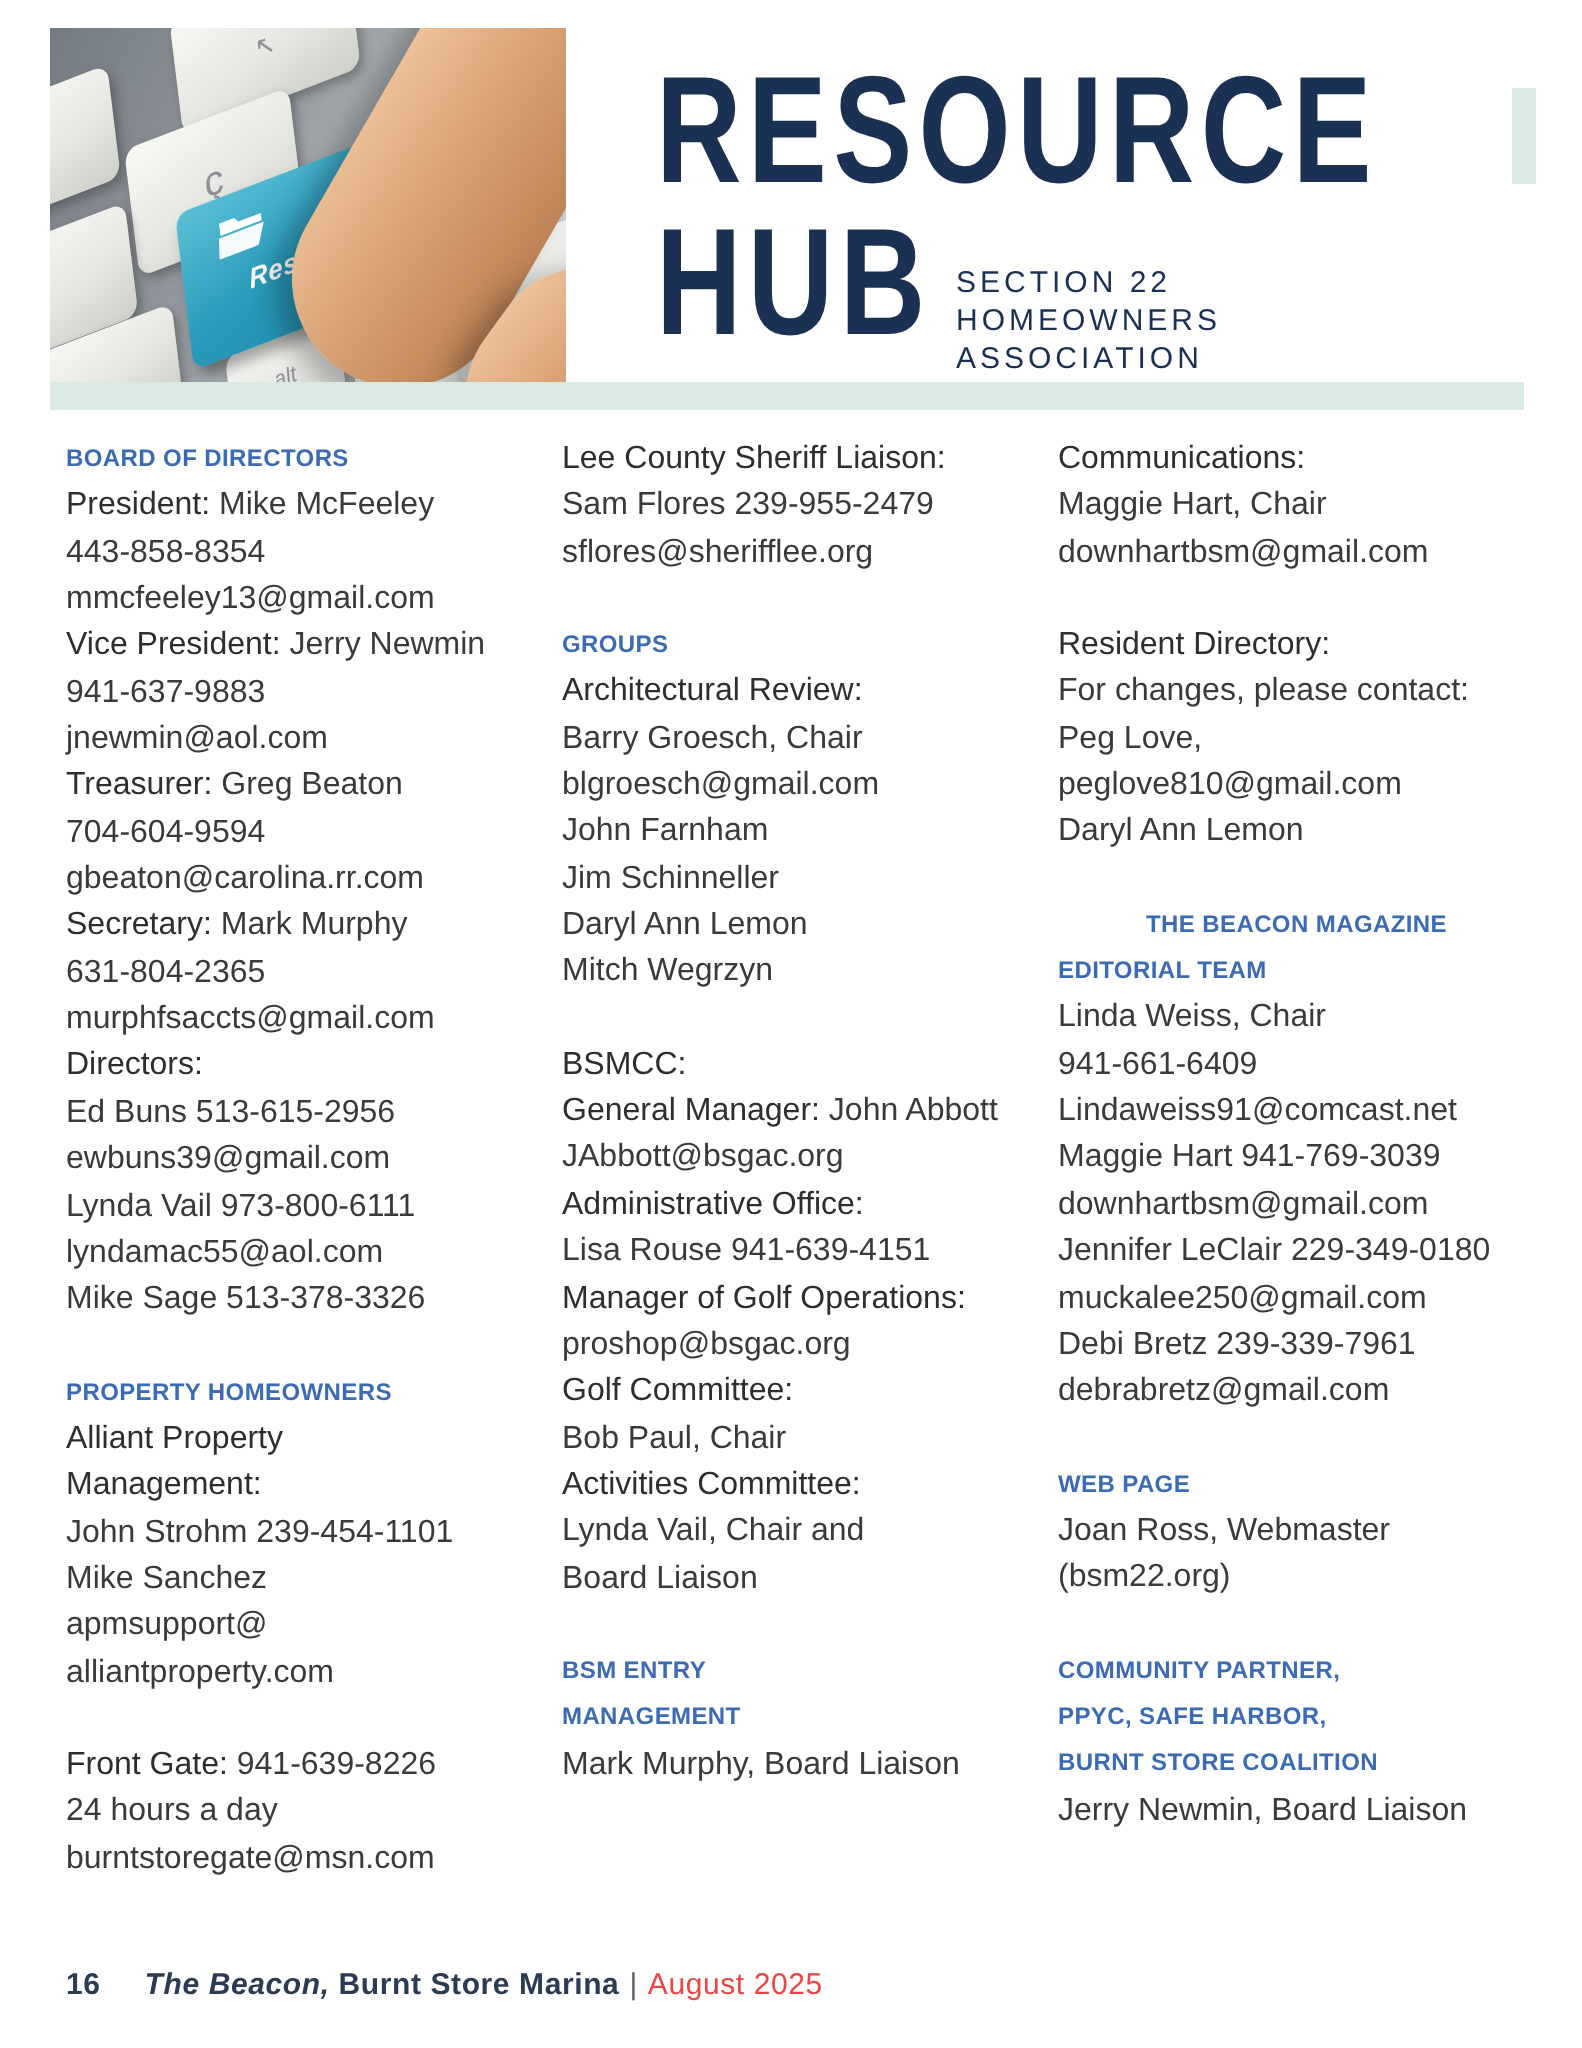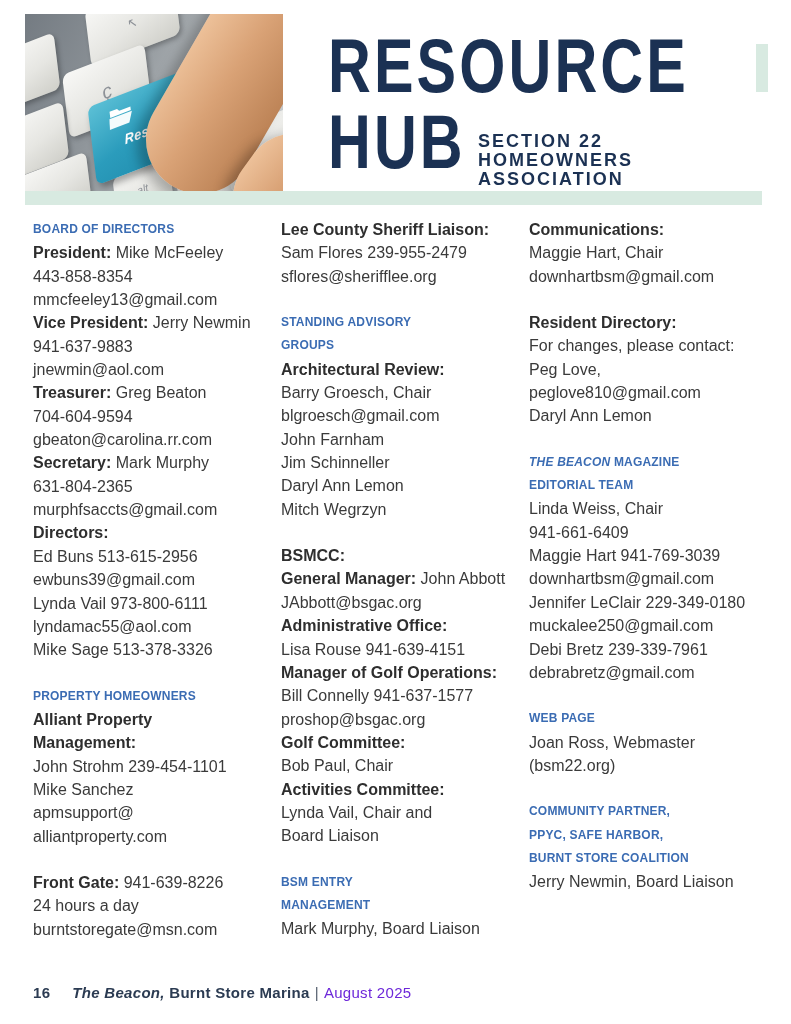--- a/index.html
+++ b/index.html
@@ -43,48 +43,48 @@
   .bar-bottom{position:absolute;left:25px;top:191px;width:737px;height:14px;background:#d8eae1;}
   .bar-right{position:absolute;left:756px;top:44px;width:12px;height:48px;background:#d8eae1;}
 
   
   .title{position:absolute;left:328px;top:28px;color:#1b3153;}
   .tline{
     font-size:76px;line-height:76px;font-weight:bold;letter-spacing:4px;
     transform:scaleX(0.78);transform-origin:0 0;white-space:nowrap;
   }
   .subtitle{
-    position:absolute;left:150px;top:104px;font-size:18px;font-weight:bold;
+    position:absolute;left:150px;top:104px;font-size:15px;font-weight:normal;
     letter-spacing:2px;line-height:19px;white-space:nowrap;
   }
 
   
   .col{position:absolute;top:218px;width:240px;font-size:16px;}
   .col1{left:33px;}
   .col2{left:281px;}
   .col3{left:529px;}
   .section{margin-top:23px;}
   .section:first-child{margin-top:0;}
   .h{
     color:#3b6cb3;font-weight:bold;font-size:12px;line-height:23.35px;
     letter-spacing:.2px;white-space:nowrap;
   }
   .line{line-height:23.35px;white-space:nowrap;color:#3a3a3a;}
-  .line b{font-weight:bold;color:#2e2e2e;text-align:right;}
+  .line b{font-weight:normal;color:#2e2e2e;text-align:right;}
 
   
   .footer{
     position:absolute;left:33px;top:984px;font-size:15px;color:#2b3b52;
     letter-spacing:.3px;white-space:nowrap;
   }
   .footer .pgnum{font-weight:bold;margin-right:22px;text-align:center;}
   .footer .mag{font-weight:bold;font-style:italic;}
   .footer .comm{font-weight:bold;}
   .footer .div{color:#55606e;font-weight:normal;margin:0 5px;}
-  .footer .issue{color:#6d28d9;font-weight:normal;}
+  .footer .issue{color:#ef4444;font-weight:normal;}
 </style>
 </head>
 <body>
 
 <div id="page">
 
   <div class="photo">
     <div class="key" style="left:60px;top:-20px;width:95px;height:56px;">
       <span class="klabel">↖</span>
     </div>
@@ -165,38 +165,36 @@
         <div class="line"><span>burntstoregate@msn.com</span></div>
       </div>
     </div>
   <div class="col col2">
       <div class="section">
         <div class="line"><b>Lee County Sheriff Liaison:</b></div>
         <div class="line"><span>Sam Flores 239-955-2479</span></div>
         <div class="line"><span>sflores@sherifflee.org</span></div>
       </div>
       <div class="section">
-        <div class="h"><span>STANDING ADVISORY</span></div>
         <div class="h"><span>GROUPS</span></div>
         <div class="line"><b>Architectural Review:</b></div>
         <div class="line"><span>Barry Groesch, Chair</span></div>
         <div class="line"><span>blgroesch@gmail.com</span></div>
         <div class="line"><span>John Farnham</span></div>
         <div class="line"><span>Jim Schinneller</span></div>
         <div class="line"><span>Daryl Ann Lemon</span></div>
         <div class="line"><span>Mitch Wegrzyn</span></div>
       </div>
       <div class="section">
         <div class="line"><b>BSMCC:</b></div>
         <div class="line"><b>General Manager:</b><span> John Abbott</span></div>
         <div class="line"><span>JAbbott@bsgac.org</span></div>
         <div class="line"><b>Administrative Office:</b></div>
         <div class="line"><span>Lisa Rouse 941-639-4151</span></div>
         <div class="line"><b>Manager of Golf Operations:</b></div>
-        <div class="line"><span>Bill Connelly 941-637-1577</span></div>
         <div class="line"><span>proshop@bsgac.org</span></div>
         <div class="line"><b>Golf Committee:</b></div>
         <div class="line"><span>Bob Paul, Chair</span></div>
         <div class="line"><b>Activities Committee:</b></div>
         <div class="line"><span>Lynda Vail, Chair and</span></div>
         <div class="line"><span>Board Liaison</span></div>
       </div>
       <div class="section">
         <div class="h"><span>BSM ENTRY</span></div>
         <div class="h"><span>MANAGEMENT</span></div>
@@ -210,24 +208,25 @@
         <div class="line"><span>downhartbsm@gmail.com</span></div>
       </div>
       <div class="section">
         <div class="line"><b>Resident Directory:</b></div>
         <div class="line"><span>For changes, please contact:</span></div>
         <div class="line"><span>Peg Love,</span></div>
         <div class="line"><span>peglove810@gmail.com</span></div>
         <div class="line"><span>Daryl Ann Lemon</span></div>
       </div>
       <div class="section">
-        <div class="h"><span style="font-style: italic;">THE BEACON</span><span> MAGAZINE</span></div>
+        <div class="h"><span style=" margin-left: 44px;">THE BEACON</span><span> MAGAZINE</span></div>
         <div class="h"><span>EDITORIAL TEAM</span></div>
         <div class="line"><span>Linda Weiss, Chair</span></div>
         <div class="line"><span>941-661-6409</span></div>
+        <div class="line"><span>Lindaweiss91@comcast.net</span></div>
         <div class="line"><span>Maggie Hart 941-769-3039</span></div>
         <div class="line"><span>downhartbsm@gmail.com</span></div>
         <div class="line"><span>Jennifer LeClair 229-349-0180</span></div>
         <div class="line"><span>muckalee250@gmail.com</span></div>
         <div class="line"><span>Debi Bretz 239-339-7961</span></div>
         <div class="line"><span>debrabretz@gmail.com</span></div>
       </div>
       <div class="section">
         <div class="h"><span>WEB PAGE</span></div>
         <div class="line"><span>Joan Ross, Webmaster</span></div>

